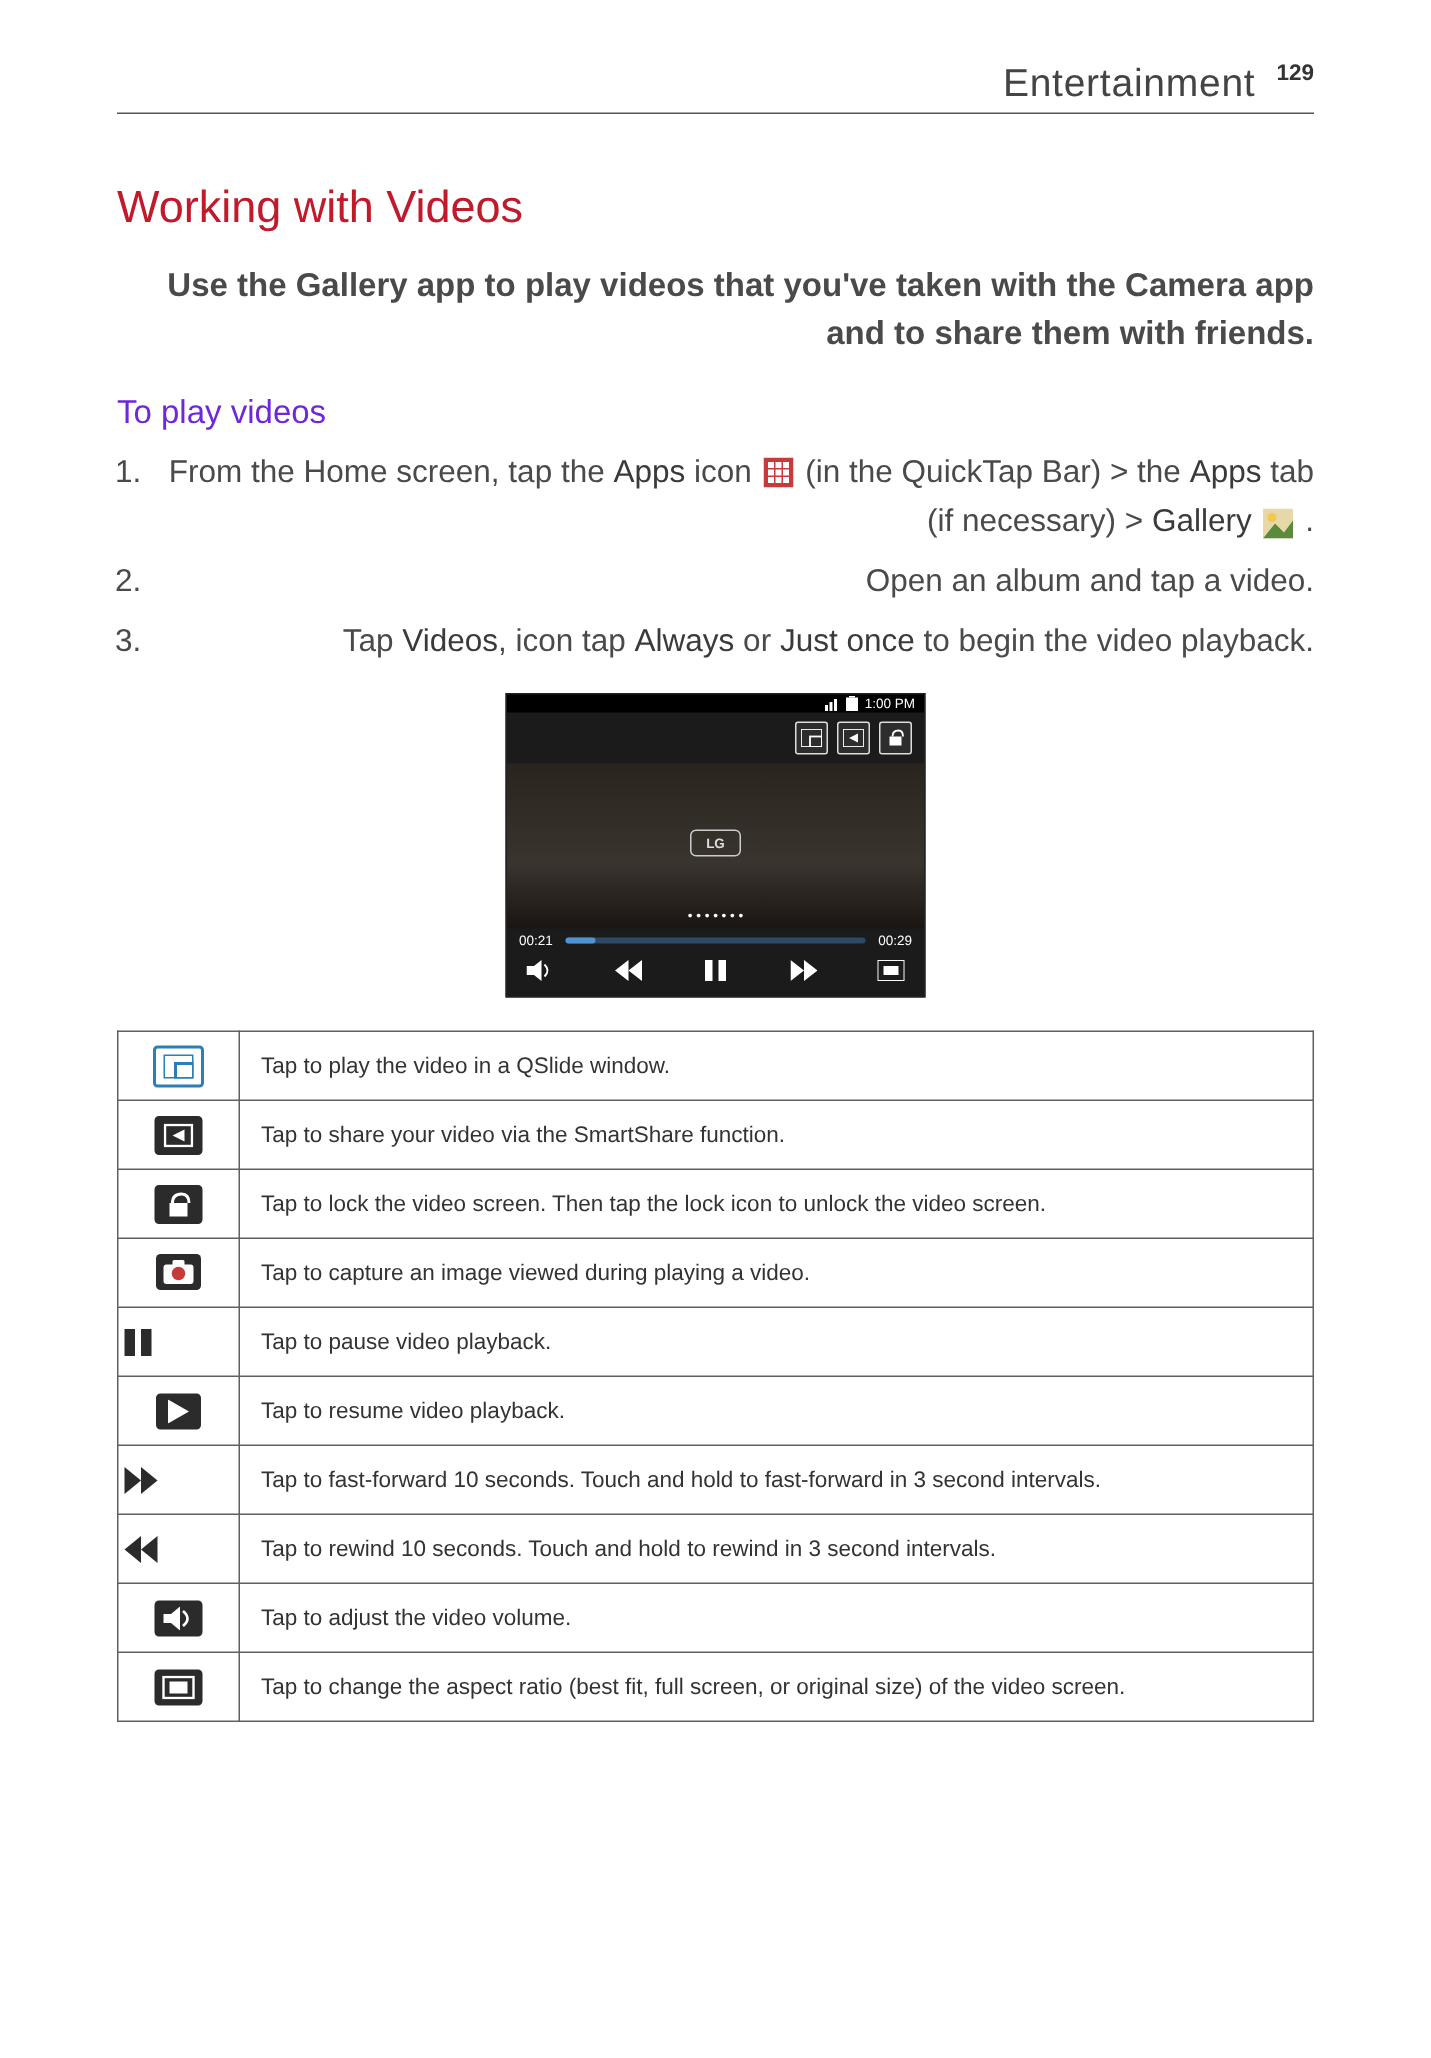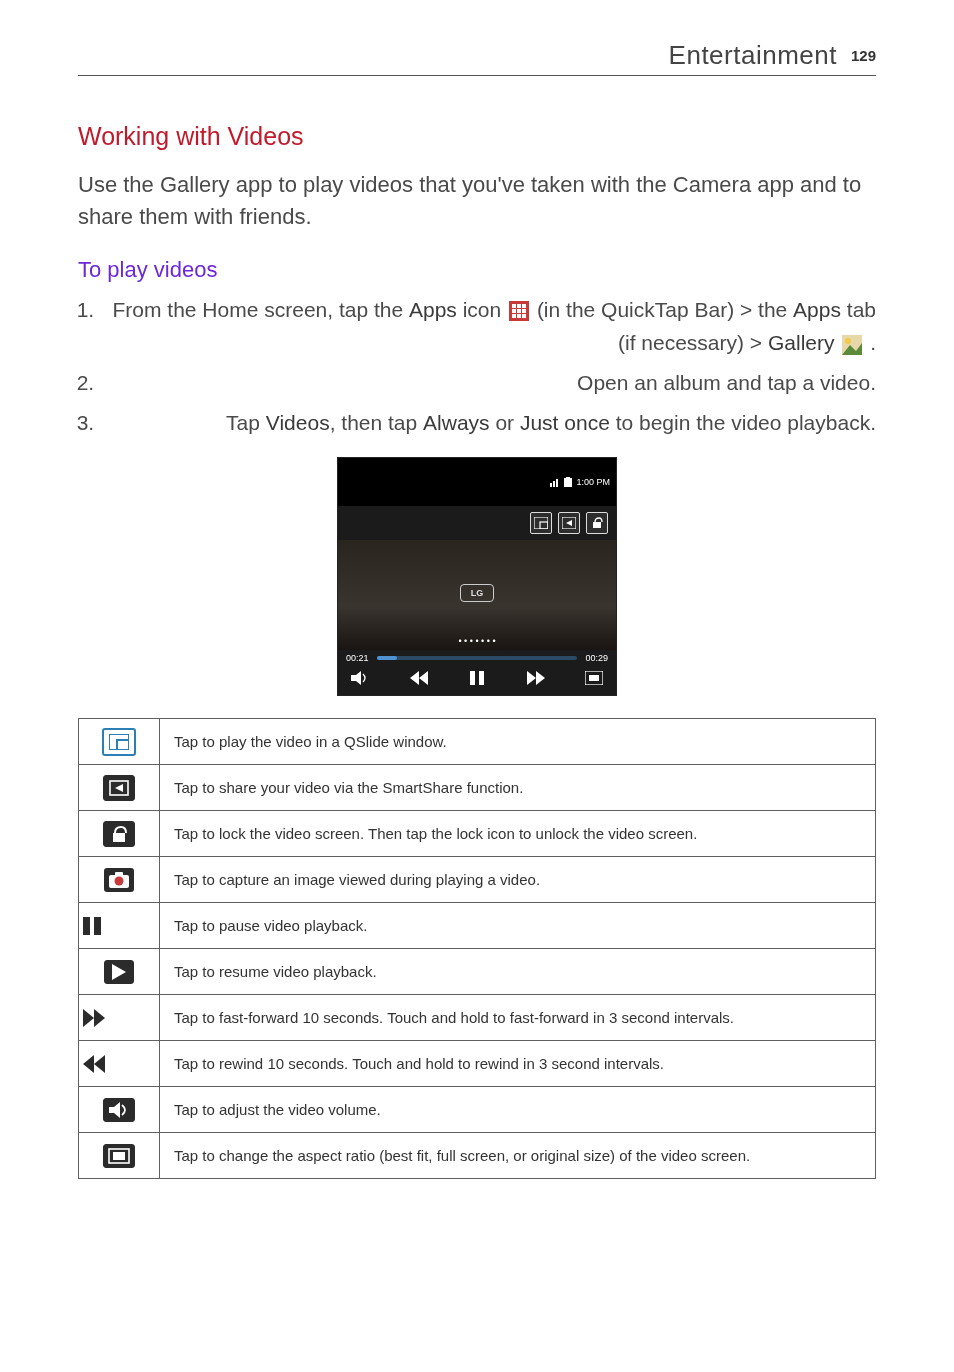--- a/index.html
+++ b/index.html
@@ -9,49 +9,50 @@
     font-family: "Helvetica Neue", Helvetica, Arial, sans-serif;
     color: #4a4a4a;
     width: 954px;
   }
   .page {
     padding: 40px 78px 60px 78px;
   }
   .header {
     display: flex;
     justify-content: flex-end;
-    align-items: center;
+    align-items: flex-start;
     border-bottom: 1px solid #555;
     padding-bottom: 4px;
     margin-bottom: 46px;
   }
   .header-title {
     color: #444;
     font-size: 26px;
     font-weight: 300;
     letter-spacing: 0.5px;
   }
   .header-page {
     color: #333;
     font-size: 15px;
     font-weight: 600;
     margin-left: 14px;
   }
   .h2-red {
     color: #c11a2b;
-    font-size: 25px;
+    font-size: 30px;
     font-weight: 500;
     margin: 0 0 18px 0;
   }
   .body-text {
     color: #4a4a4a;
     font-size: 22px;
-    font-weight: 400;
+    font-weight: 700;
     line-height: 1.45;
     margin: 0 0 24px 0;
+    text-align: right;
   }
   .h3-red {
     color: #6d28d9;
     font-size: 22px;
     font-weight: 400;
     margin: 0 0 10px 0;
   }
   ol.steps {
     margin: 0 0 18px 0;
     padding-left: 22px;
@@ -76,21 +77,21 @@
     width: 280px;
     background:#1b1b1b;
     border:1px solid #222;
     position:relative;
     box-sizing:border-box;
   }
   .screenshot .statusbar{
     display:flex;
     justify-content:flex-end;
     align-items:center;
-    padding:19px 6px;
+    padding:1px 6px;
     font-size:9px;
     color:#fff;
     background:#000;
     gap:4px;
   }
   .screenshot .topicons{
     display:flex;
     justify-content:flex-end;
     gap:6px;
     padding:6px 8px;
@@ -195,21 +196,21 @@
             <rect x="13" y="13" width="4" height="4" fill="#fff"></rect>
           </svg></span><span> (in the QuickTap Bar) &gt; the </span><span class="medium">Apps</span><span> tab (if necessary) &gt; </span><span class="medium">Gallery</span>
       <span class="inline-icon"><svg width="20" height="20">
             <rect x="0" y="0" width="20" height="20" fill="#e6d8a8"></rect>
             <circle cx="6" cy="6" r="3" fill="#f2c94c"></circle>
             <path d="M0 20 L8 10 L14 16 L20 8 L20 20 Z" fill="#5a8a3a"></path>
           </svg></span><span> .</span>
     </li>
     <li><span>Open an album and tap a video.</span></li>
     <li>
-      <span>Tap </span><span class="medium">Videos</span><span>, then tap </span><span class="medium">Always</span><span> or </span><span class="medium">Just once</span><span> to begin the video playback.</span>
+      <span>Tap </span><span class="medium">Videos</span><span>, icon tap </span><span class="medium">Always</span><span> or </span><span class="medium">Just once</span><span> to begin the video playback.</span>
     </li>
   </ol>
 
 
   <div class="screenshot">
     <div class="statusbar">
       <svg width="10" height="10">
           <rect x="0" y="6" width="2" height="4" fill="#fff"></rect>
           <rect x="3" y="4" width="2" height="6" fill="#fff"></rect>
           <rect x="6" y="2" width="2" height="8" fill="#fff"></rect>

